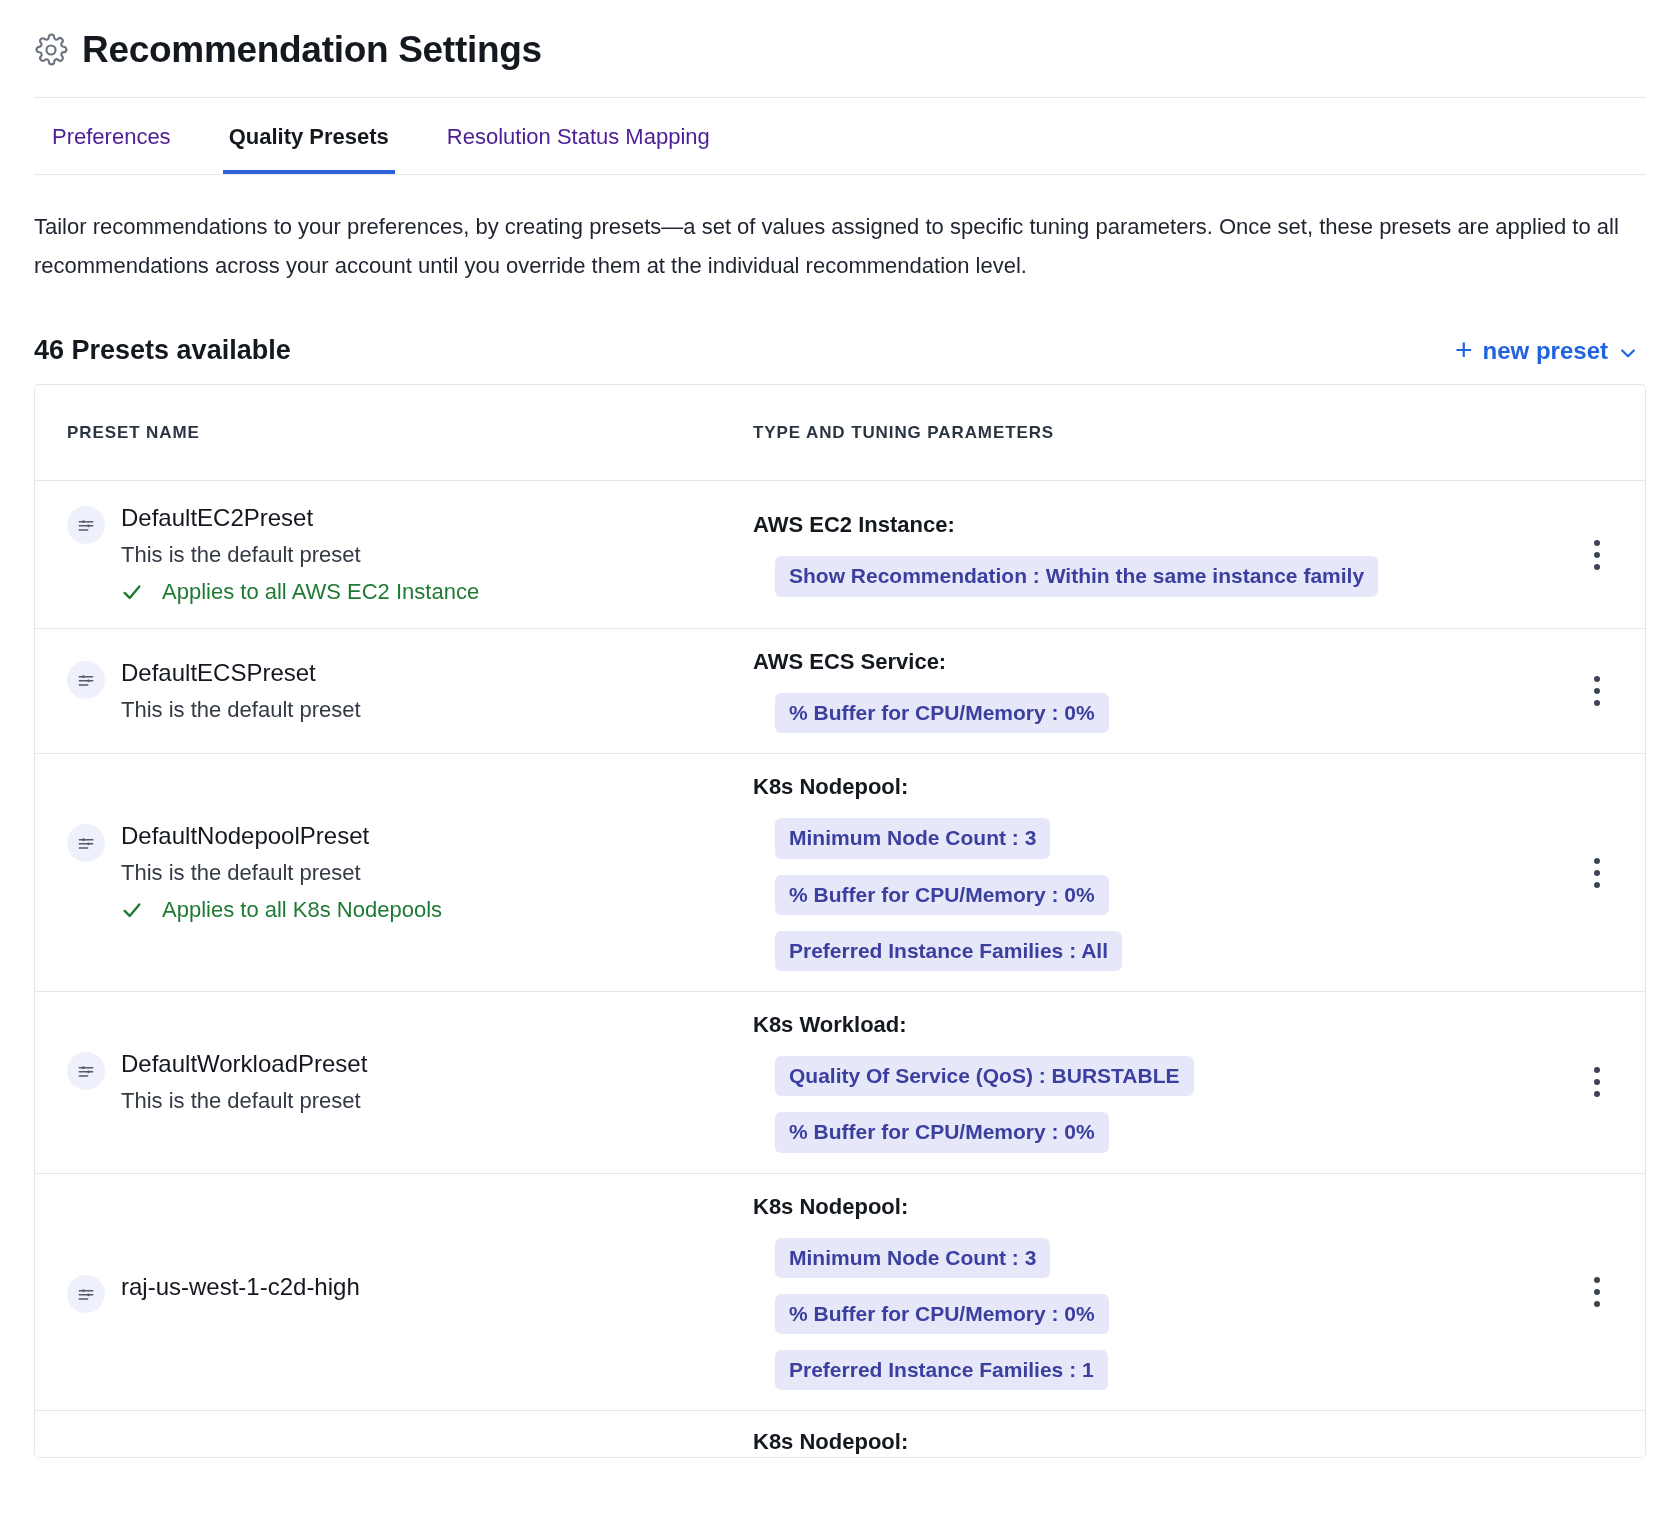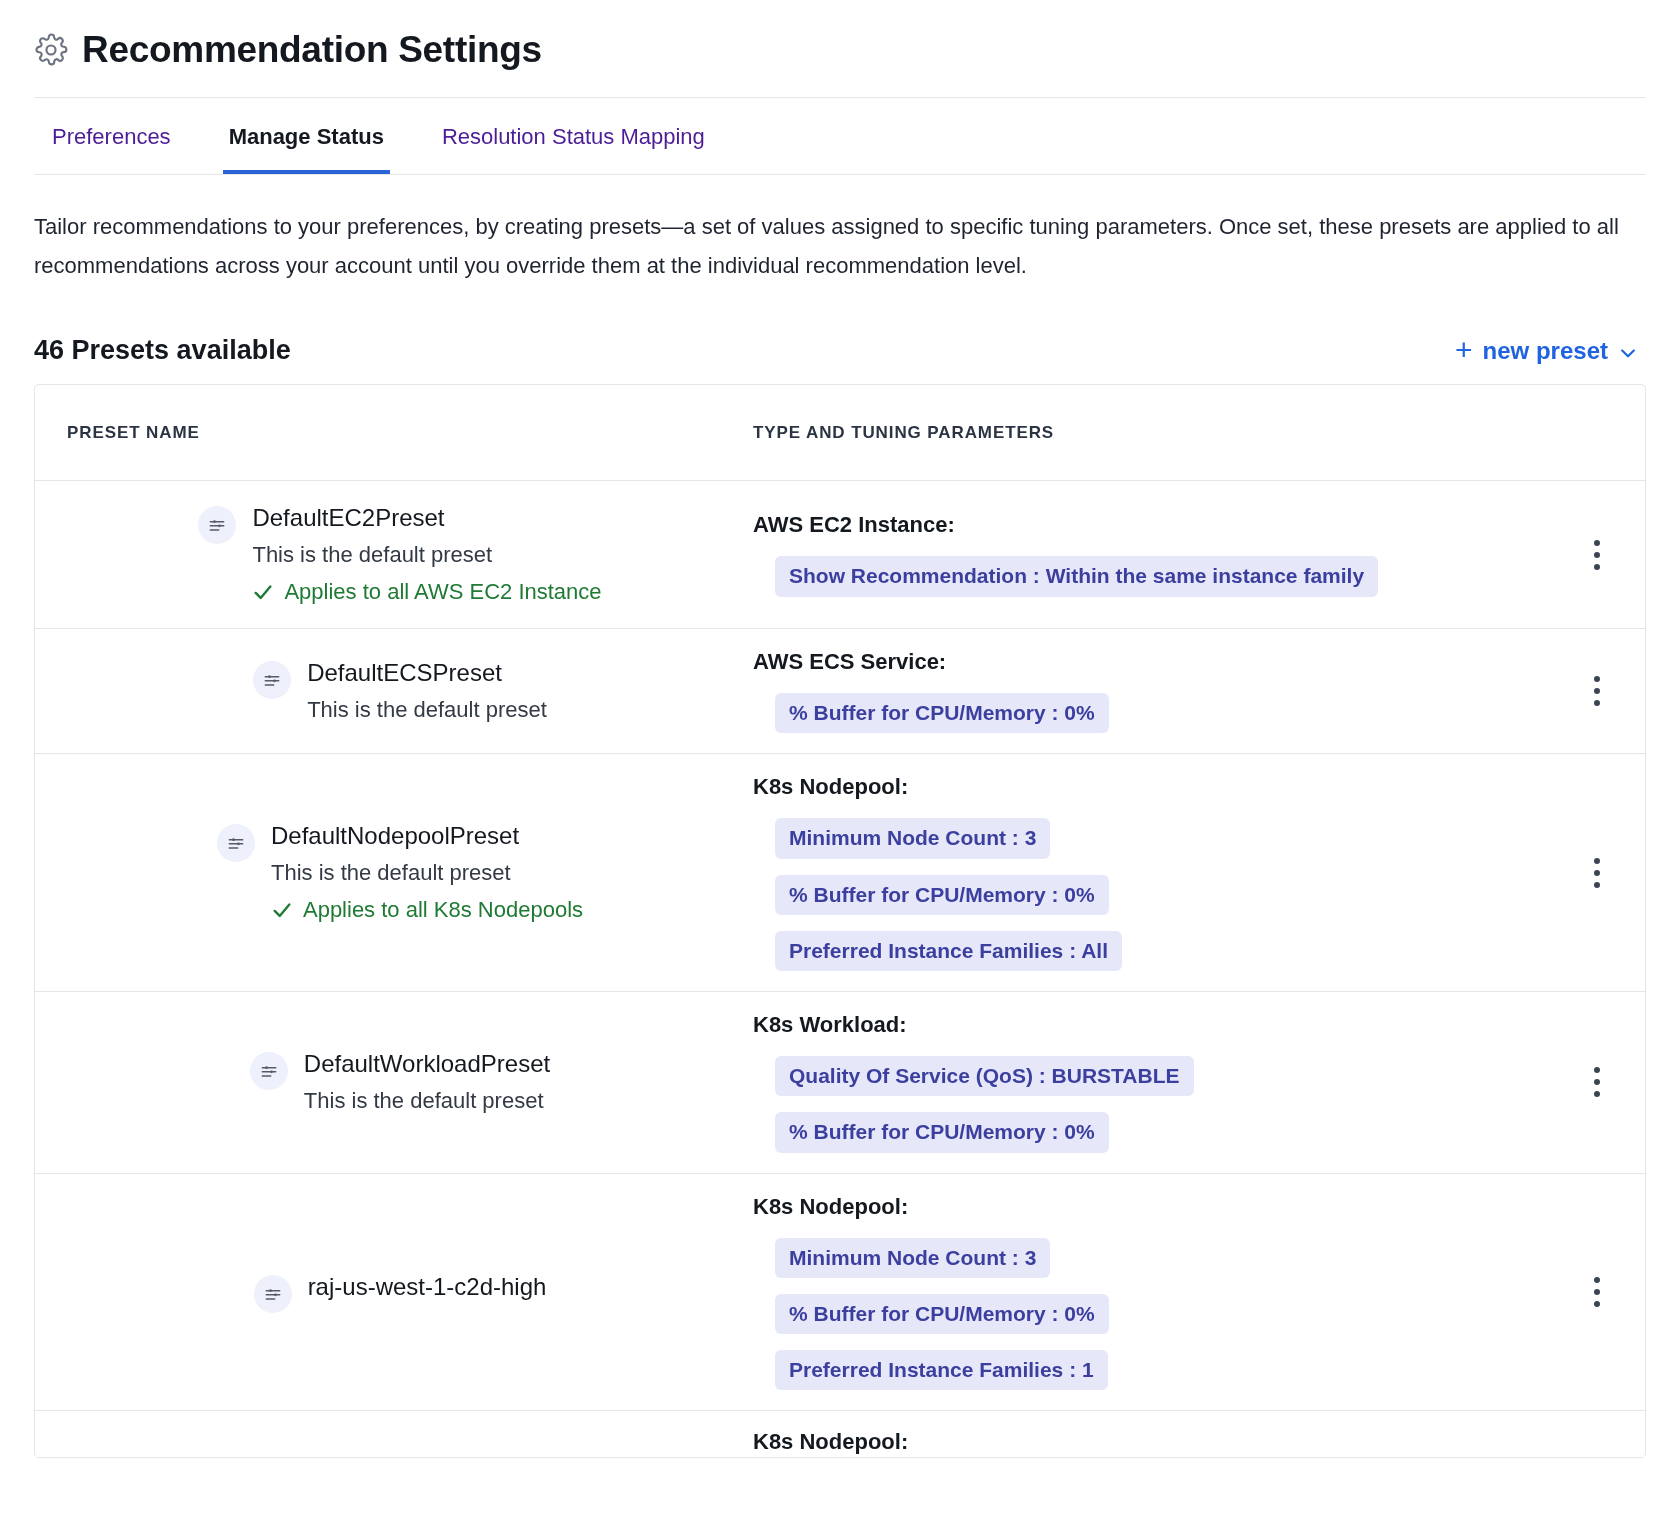--- a/index.html
+++ b/index.html
@@ -142,21 +142,20 @@
     align-items: center;
     border-bottom: 1px solid #e4e6ea;
     min-height: 92px;
   }
   .cell-name {
     width: 718px;
     display: flex;
     align-items: flex-start;
     gap: 16px;
     padding: 22px 20px 22px 32px;
-    justify-content: center;
   }
   .preset-icon {
     width: 38px;
     height: 38px;
     border-radius: 50%;
     background: #eef0fb;
     display: flex;
     align-items: center;
     justify-content: center;
     flex: 0 0 auto;
@@ -170,21 +169,21 @@
     line-height: 1.25;
   }
   .preset-sub {
     font-size: 22px;
     color: #333a45;
     line-height: 1.3;
   }
   .applies {
     display: flex;
     align-items: center;
-    gap: 10px;
+    gap: 19px;
     font-size: 22px;
     color: #1f7a34;
     line-height: 1.3;
   }
   .check {
     width: 22px;
     height: 22px;
     flex: 0 0 auto;
   }
 
@@ -258,21 +257,21 @@
         <path d="M19.4 14.5a1.6 1.6 0 0 0 .32 1.76l.06.06a1.9 1.9 0 1 1-2.7 2.7l-.06-.06a1.6 1.6 0 0 0-1.76-.32 1.6 1.6 0 0 0-.97 1.47v.17a1.9 1.9 0 1 1-3.8 0v-.09a1.6 1.6 0 0 0-1.05-1.47 1.6 1.6 0 0 0-1.76.32l-.06.06a1.9 1.9 0 1 1-2.7-2.7l.06-.06a1.6 1.6 0 0 0 .32-1.76 1.6 1.6 0 0 0-1.47-.97h-.17a1.9 1.9 0 1 1 0-3.8h.09a1.6 1.6 0 0 0 1.47-1.05 1.6 1.6 0 0 0-.32-1.76l-.06-.06a1.9 1.9 0 1 1 2.7-2.7l.06.06a1.6 1.6 0 0 0 1.76.32h.08a1.6 1.6 0 0 0 .97-1.47v-.17a1.9 1.9 0 1 1 3.8 0v.09a1.6 1.6 0 0 0 .97 1.47 1.6 1.6 0 0 0 1.76-.32l.06-.06a1.9 1.9 0 1 1 2.7 2.7l-.06.06a1.6 1.6 0 0 0-.32 1.76v.08a1.6 1.6 0 0 0 1.47.97h.17a1.9 1.9 0 1 1 0 3.8h-.09a1.6 1.6 0 0 0-1.47.97z"></path>
       </svg>
     </span>
     <div class="page-title">Recommendation Settings</div>
   </div>
 
   <div class="hr"></div>
 
   <div class="tabs">
     <div class="tab">Preferences</div>
-    <div class="tab active">Manage Status</div>
+    <div class="tab active">Quality Presets</div>
     <div class="tab">Resolution Status Mapping</div>
   </div>
 
   <div class="description">Tailor recommendations to your preferences, by creating presets—a set of values assigned to specific tuning parameters. Once set, these presets are applied to all recommendations across your account until you override them at the individual recommendation level.</div>
 
   <div class="presets-bar">
     <div class="presets-count">46 Presets available</div>
     <div class="new-preset">
       <span class="plus-icon">+</span>
       <span>new preset</span>

